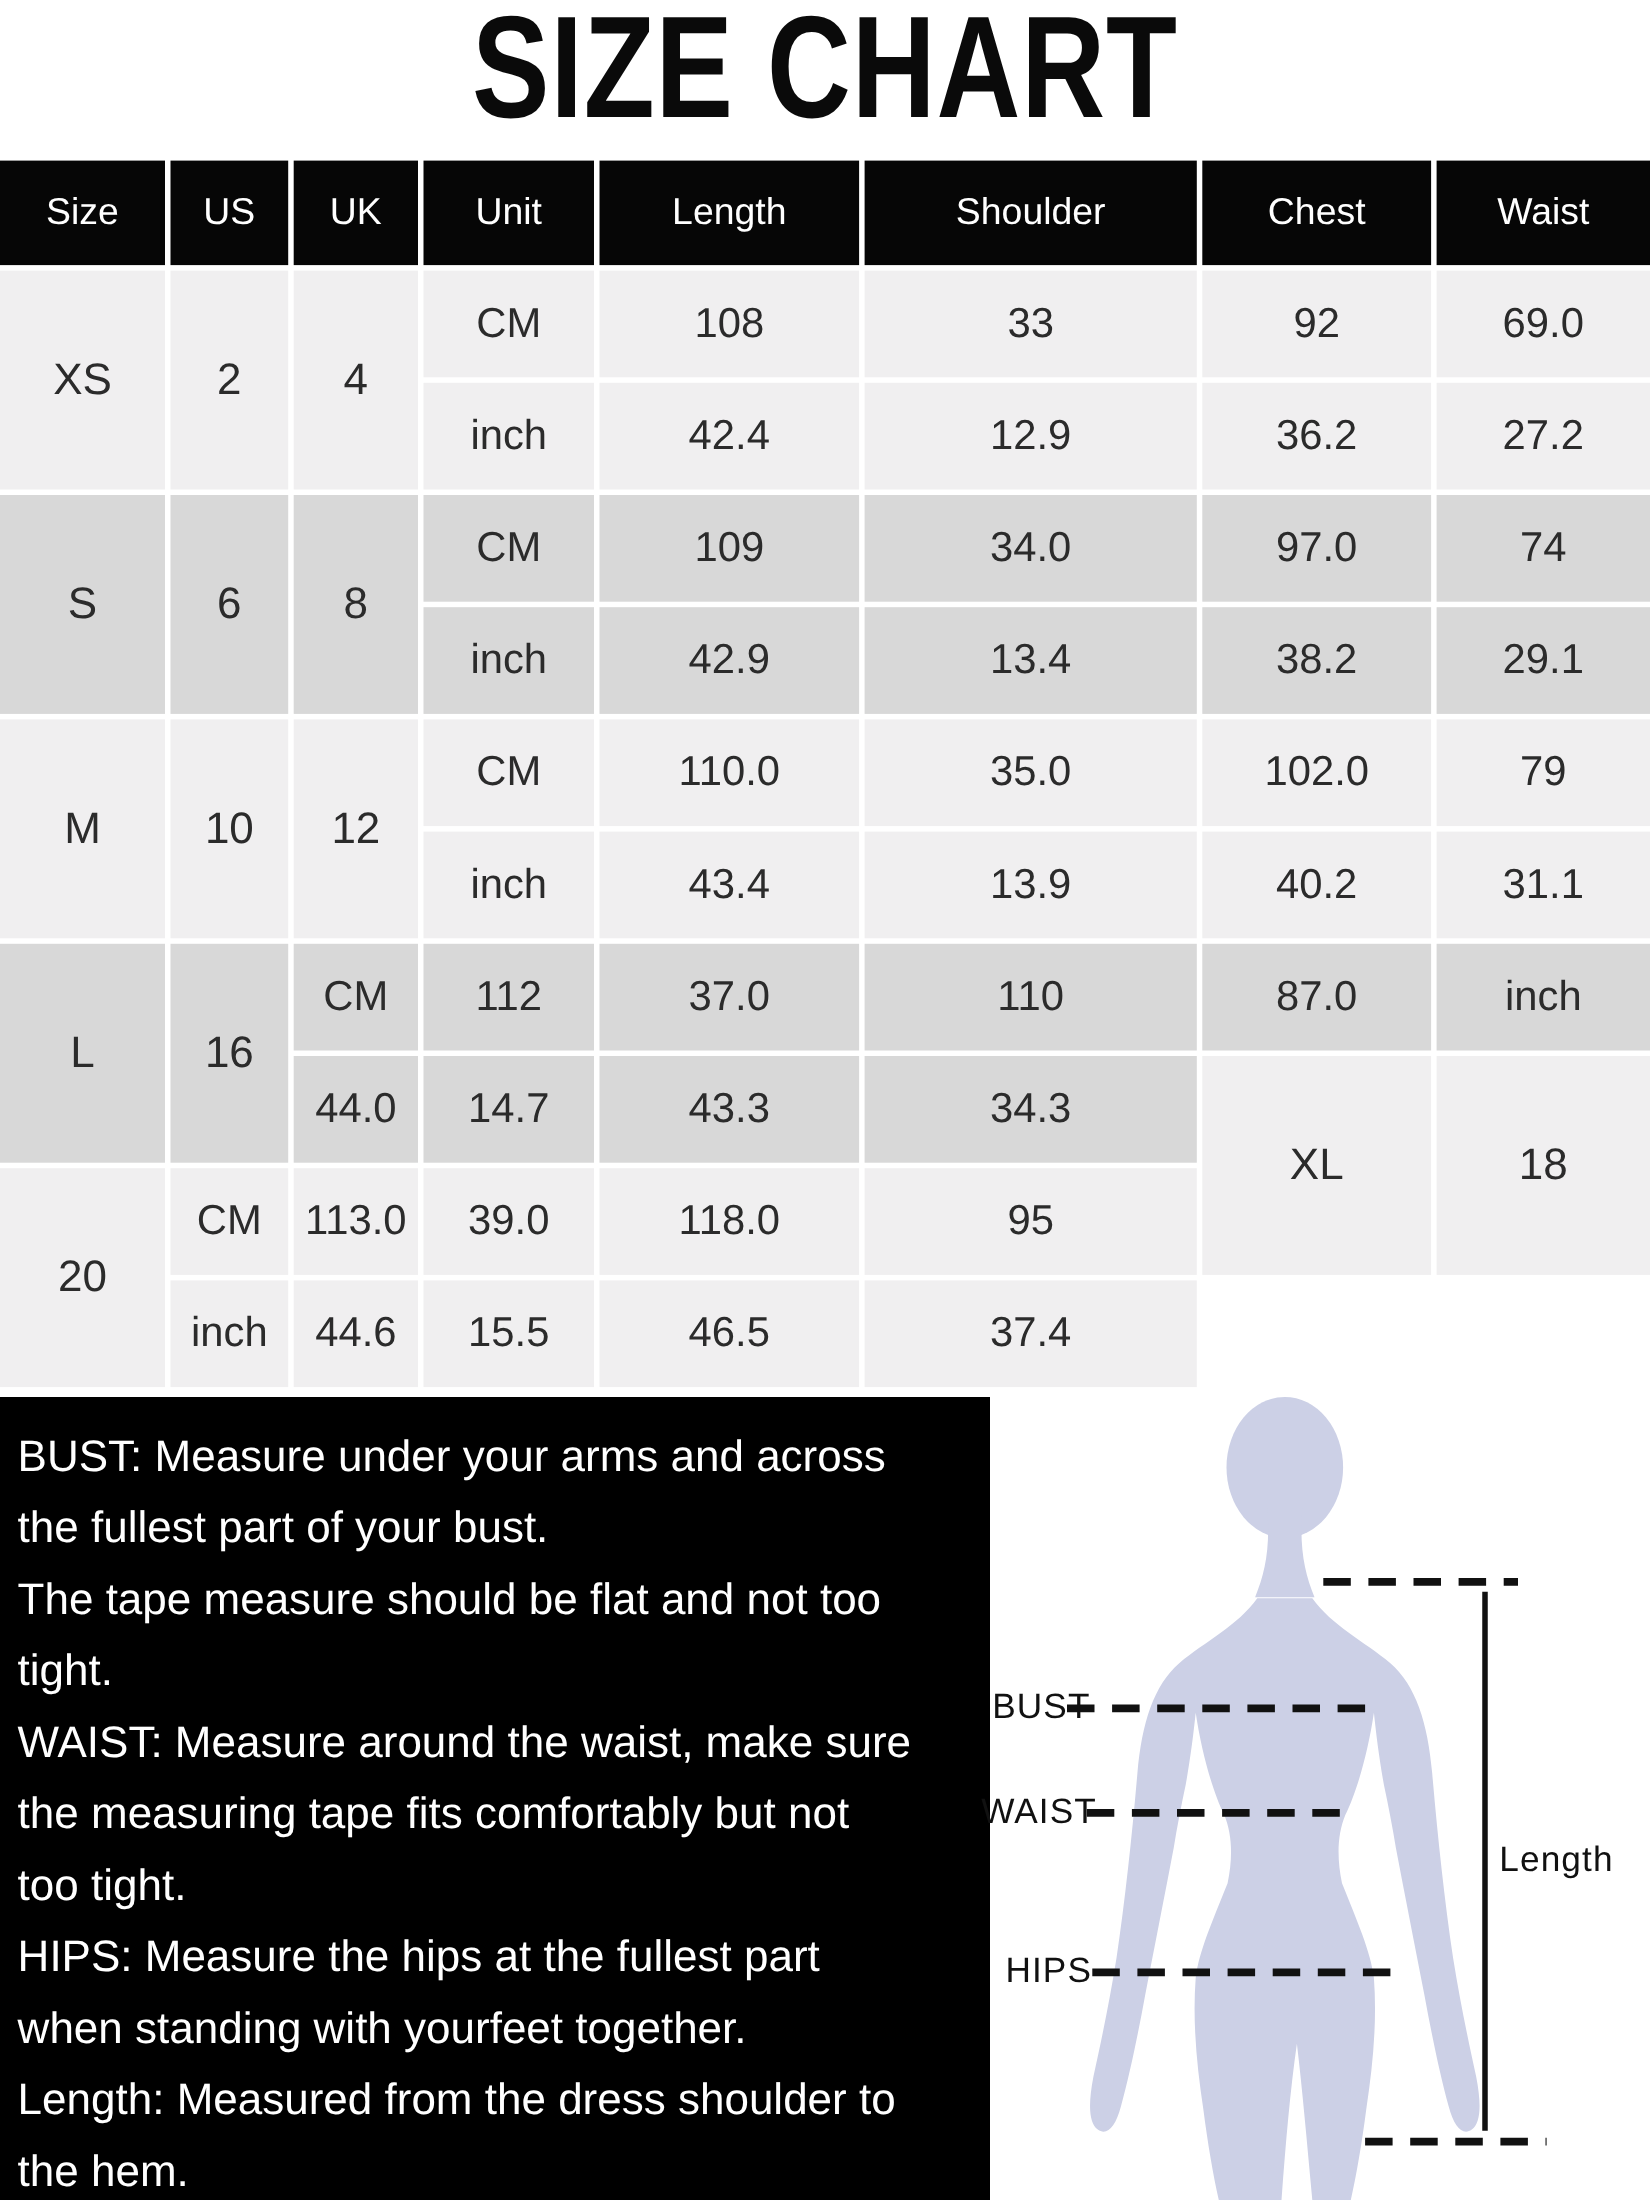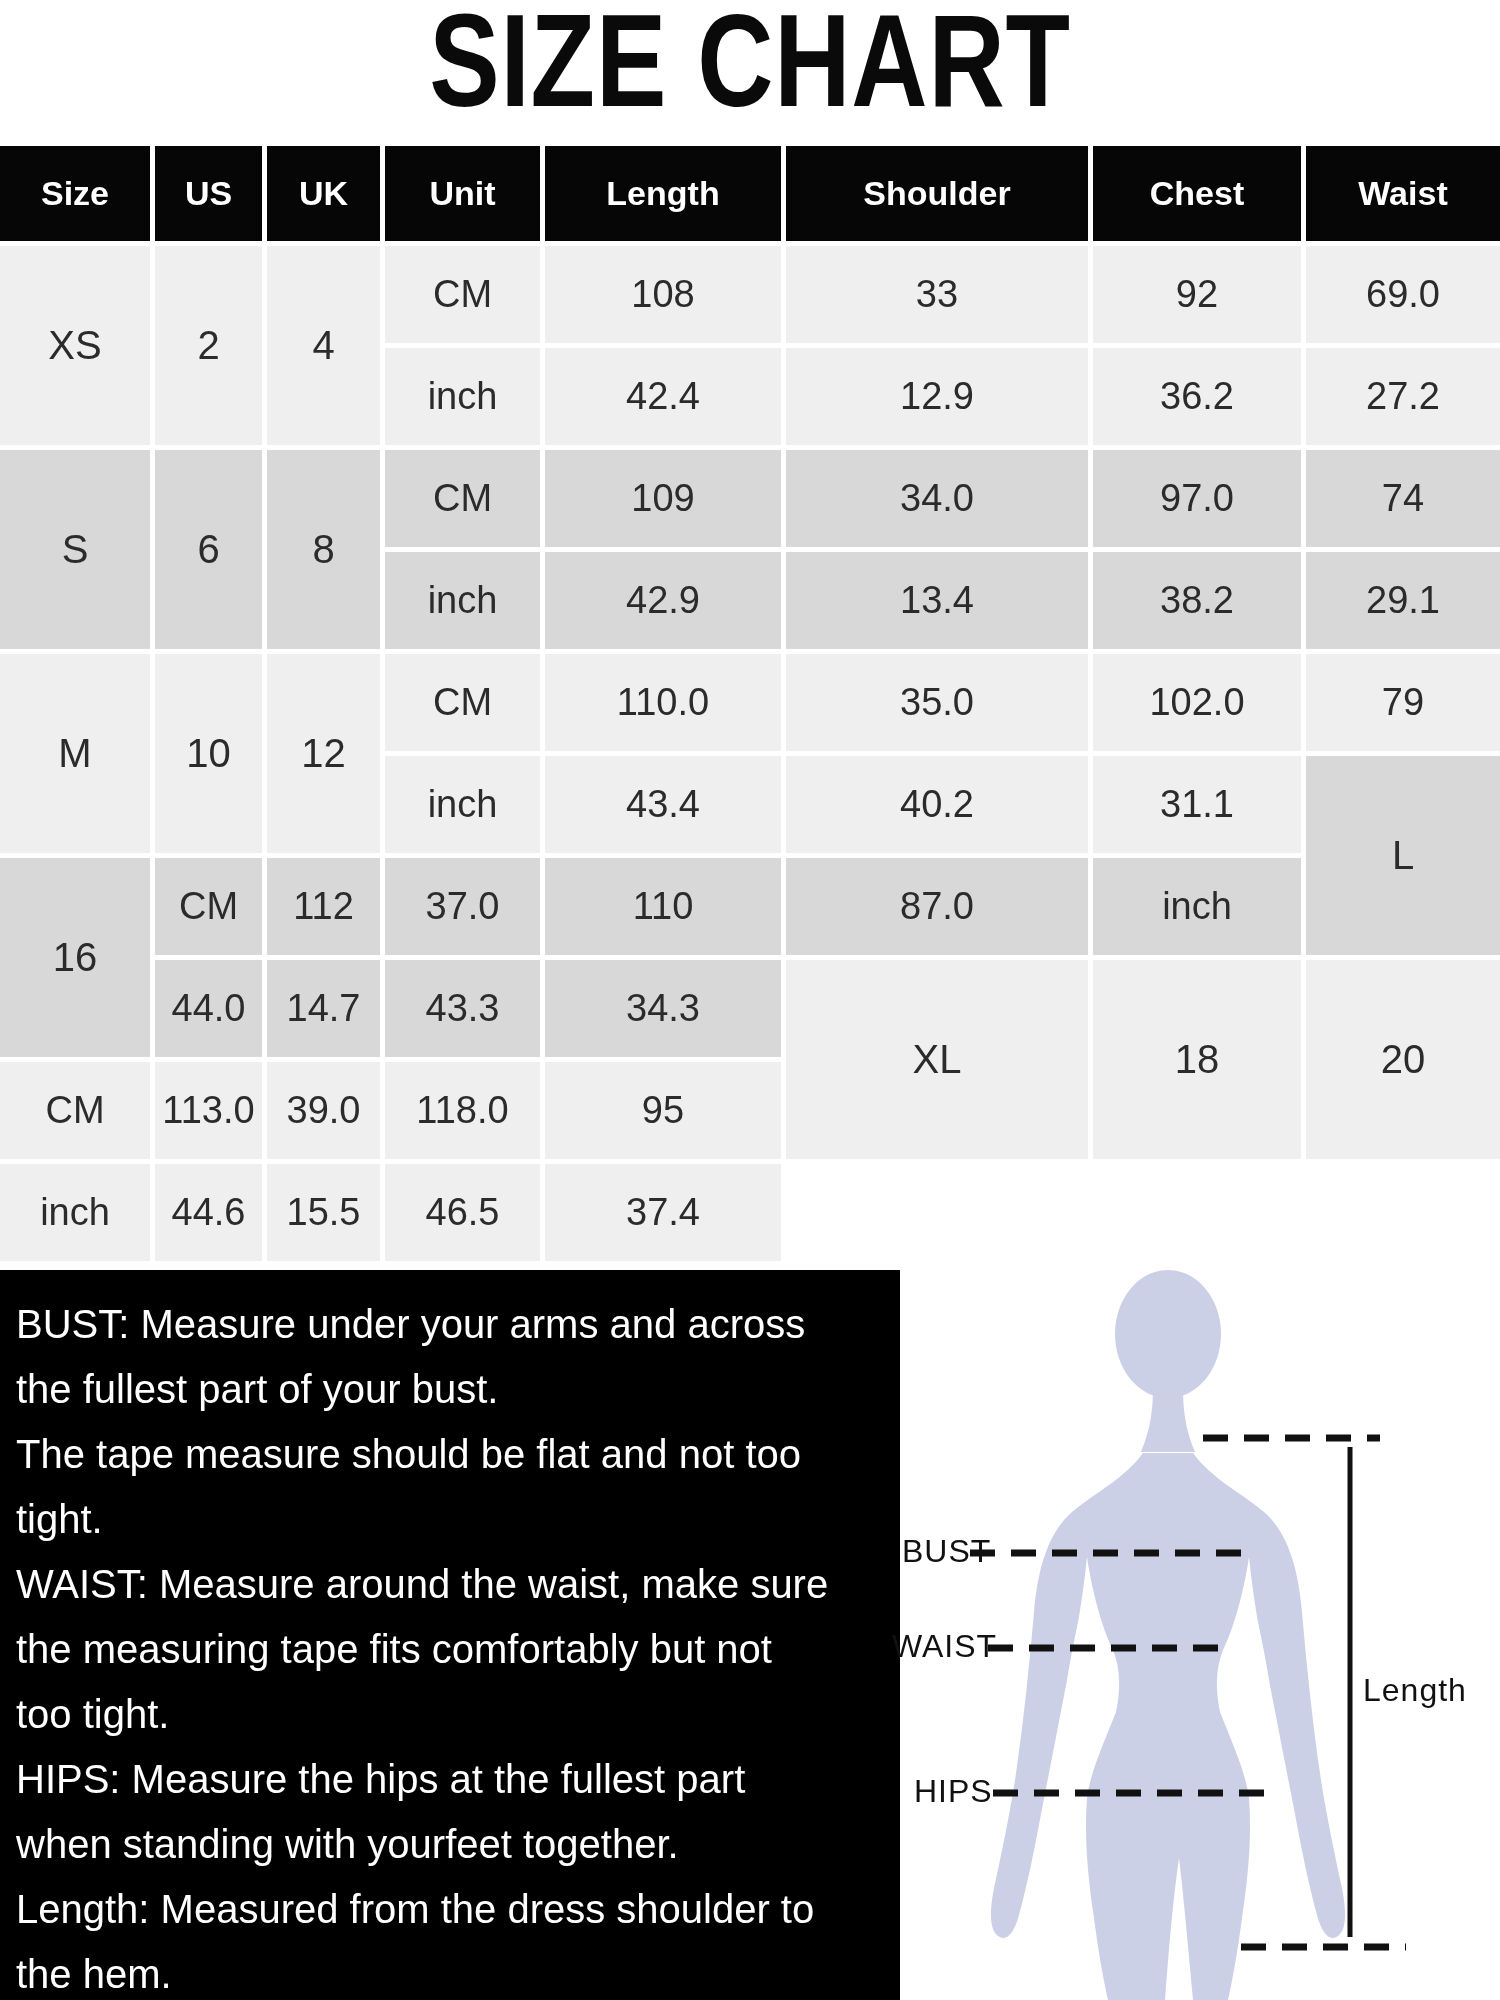--- a/index.html
+++ b/index.html
@@ -32,21 +32,21 @@
     grid-template-rows: 95px repeat(10, 97px);
     gap: 5px;
     background: #ffffff;
   }
   .cell {
     display: flex; align-items: center; justify-content: center;
     font-size: 38px; color: #2b2b2b;
   }
   .hcell {
     background: #060606; color: #ffffff;
-    font-weight: bold; font-size: 34px;
+    font-weight: normal; font-size: 34px;
   }
   .rowspan { grid-row: span 2; font-size: 40px; }
   .g-light { background: #f0eff0; }
   .g-dark  { background: #d8d8d8; }
 
   
   .instructions {
     position: absolute; top: 1270px; left: 0;
     width: 900px; height: 730px;
     background: #000000; color: #ffffff;
@@ -117,20 +117,21 @@
   <div class="cell rowspan g-light">M</div>
   <div class="cell rowspan g-light">10</div>
   <div class="cell rowspan g-light">12</div>
   <div class="cell g-light">CM</div>
   <div class="cell g-light">110.0</div>
   <div class="cell g-light">35.0</div>
   <div class="cell g-light">102.0</div>
   <div class="cell g-light">79</div>
   <div class="cell g-light">inch</div>
   <div class="cell g-light">43.4</div>
+  <div class="cell g-light">13.9</div>
   <div class="cell g-light">40.2</div>
   <div class="cell g-light">31.1</div>
 
   <div class="cell rowspan g-dark">L</div>
   <div class="cell rowspan g-dark">16</div>
   <div class="cell g-dark">CM</div>
   <div class="cell g-dark">112</div>
   <div class="cell g-dark">37.0</div>
   <div class="cell g-dark">110</div>
   <div class="cell g-dark">87.0</div>

